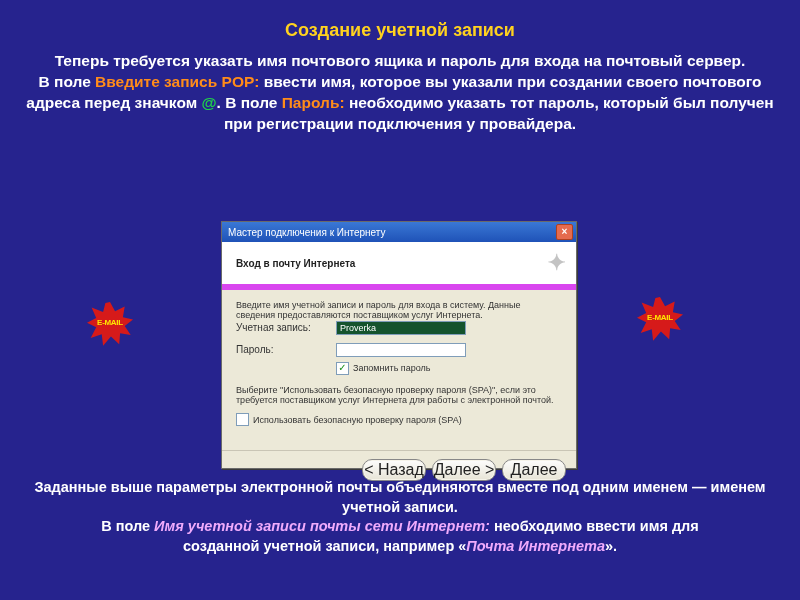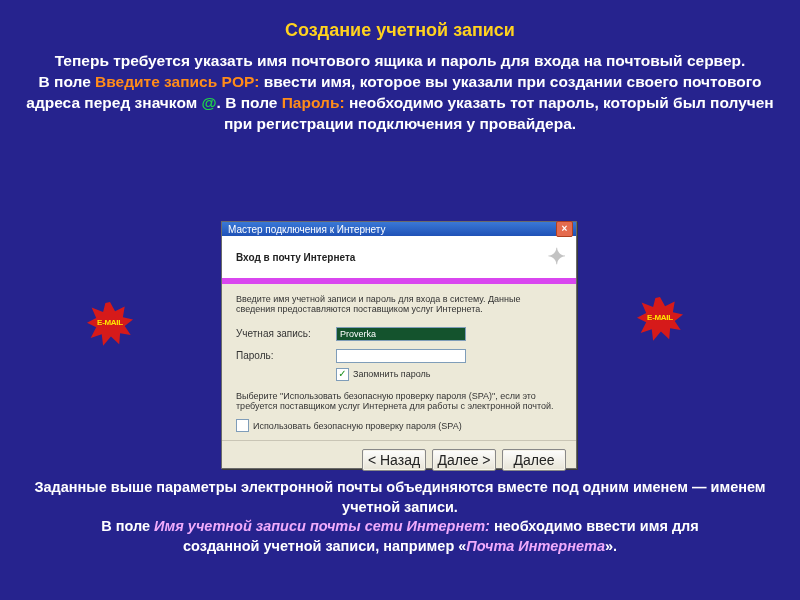--- a/index.html
+++ b/index.html
@@ -3,38 +3,38 @@
 <meta charset="utf-8">
 <style>
   html,body{margin:0;padding:0;width:800px;height:600px;background:#26238e;font-family:Arial,Helvetica,sans-serif;overflow:hidden}
   .page{width:800px;height:600px;position:relative;color:#fff}
   .title{color:#ffd21f;font-weight:bold;font-size:18px;text-align:center;padding-top:20px}
   .intro{color:#fff;font-weight:bold;font-size:15.5px;text-align:center;line-height:1.35;padding:10px 24px 8px}
   .intro .hl{color:#ff8c1a}
   .intro .at{color:#1fd24a}
 
   .dialog{position:absolute;left:221px;top:221px;width:354px;height:246px;background:#ece9d8;border:1px solid #6a6a6a;box-shadow:1px 1px 0 #3a3a3a;font-size:10px;color:#222}
-  .titlebar{height:14px;background:linear-gradient(#3a78d6,#1f52b7);display:flex;align-items:center;justify-content:space-between;padding:0 3px 0 6px;color:#fff;font-size:10px}
+  .titlebar{height:20px;background:linear-gradient(#3a78d6,#1f52b7);display:flex;align-items:center;justify-content:space-between;padding:0 3px 0 6px;color:#fff;font-size:10px}
   .titlebar .closebtn{width:15px;height:14px;background:#e56b4e;border:1px solid #b04020;border-radius:2px;display:flex;align-items:center;justify-content:center;color:#fff;font-weight:bold;font-size:10px;line-height:1}
   .subhdr{background:#fff;height:42px;border-bottom:6px solid #d946ef;display:flex;align-items:center;justify-content:space-between;padding:0 10px 0 14px;font-weight:bold;font-size:10px;color:#222}
   .subhdr .wand{font-size:22px;color:#c3c3c3}
   .body{padding:10px 14px 0;color:#333}
-  .desc{font-size:9px;line-height:1.15;margin-bottom:12px;color:#333}
+  .desc{font-size:9px;line-height:1.15;color:#333}
   .row{display:flex;align-items:center;margin-bottom:8px}
   .row .lbl{width:100px;font-size:10px;color:#333}
   .row .fld{width:130px;height:14px;border:1px solid #7f9db9;background:#fff;font-size:9px;padding:1px 3px;box-sizing:border-box;display:flex;align-items:center}
   .row .fld.sel{background:#14532d;color:#fff}
   .chk{display:flex;align-items:center;margin-left:100px;font-size:9px;color:#333;margin-top:-3px;margin-bottom:10px}
   .chk .box{width:11px;height:11px;border:1px solid #7f9db9;background:#fff;margin-right:4px;display:flex;align-items:center;justify-content:center;color:#1a8f1a;font-size:10px;line-height:1}
   .spadesc{font-size:9px;line-height:1.15;margin-bottom:8px;color:#333}
-  .chk2{display:flex;align-items:center;font-size:9px;color:#333;margin-bottom:8px}
+  .chk2{display:flex;align-items:center;font-size:9px;color:#333;margin-bottom:24px}
   .chk2 .box{width:11px;height:11px;border:1px solid #7f9db9;background:#fff;margin-right:4px}
   .sep{height:1px;background:#c9c5b5;margin:0 -14px}
   .btnrow{display:flex;justify-content:flex-end;gap:6px;padding:8px 10px 10px}
-  .wbtn{min-width:62px;height:20px;border:1px solid #888;background:linear-gradient(#fdfdfd,#e7e4d6);font-size:14px;color:#222;border-radius:2px;display:flex;align-items:center;justify-content:center;box-shadow:0 0 0 1px #f6f4ea inset}
+  .wbtn{min-width:62px;height:20px;border:1px solid #888;background:linear-gradient(#fdfdfd,#e7e4d6);font-size:16px;color:#222;border-radius:10px;display:flex;align-items:center;justify-content:center;box-shadow:0 0 0 1px #f6f4ea inset}
 
   .emailicon{position:absolute;width:50px;height:50px;display:flex;align-items:center;justify-content:center}
   .emailicon.left{left:85px;top:300px}
   .emailicon.right{left:635px;top:295px}
   .burst{width:46px;height:46px;background:#d61a1a;clip-path:polygon(50% 0,61% 20%,82% 10%,78% 33%,100% 38%,82% 52%,95% 72%,72% 68%,70% 92%,52% 75%,35% 95%,32% 70%,8% 78%,20% 55%,0 45%,20% 35%,10% 12%,35% 22%,40% 2%);position:relative}
   .burst::after{content:"E-MAIL";position:absolute;left:0;right:0;top:16px;font-size:8px;font-weight:bold;color:#ffe600;text-align:center;letter-spacing:-.3px}
 
   .outro{position:absolute;left:0;right:0;top:478px;color:#fff;font-weight:bold;font-size:14.5px;text-align:center;line-height:1.35;padding:0 32px}
   .outro .hl{color:#f0abfc;font-style:italic}
 </style>

